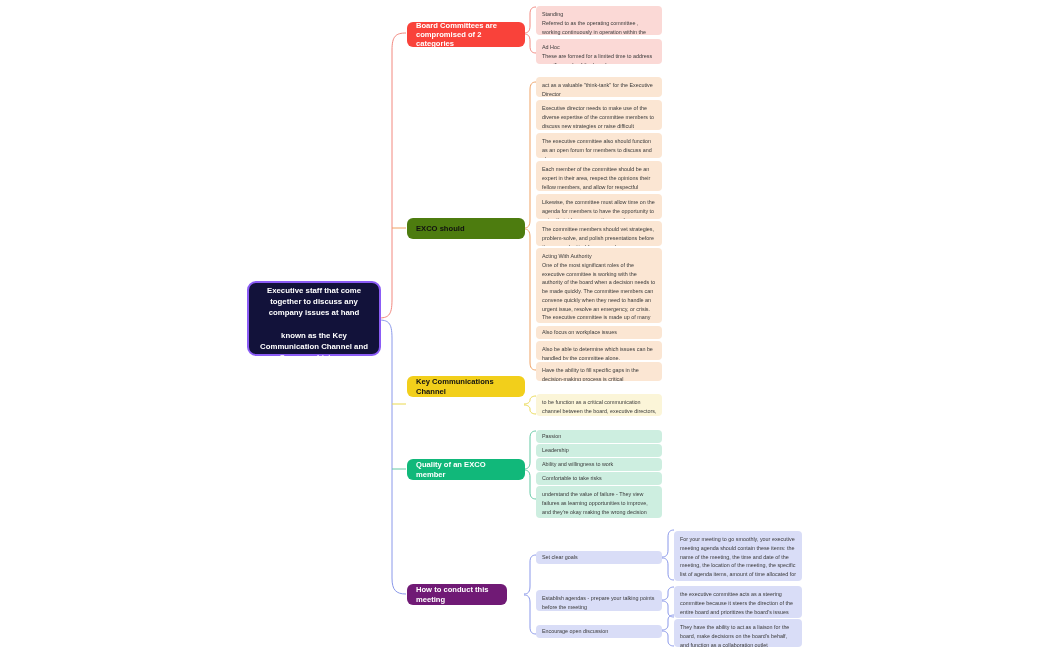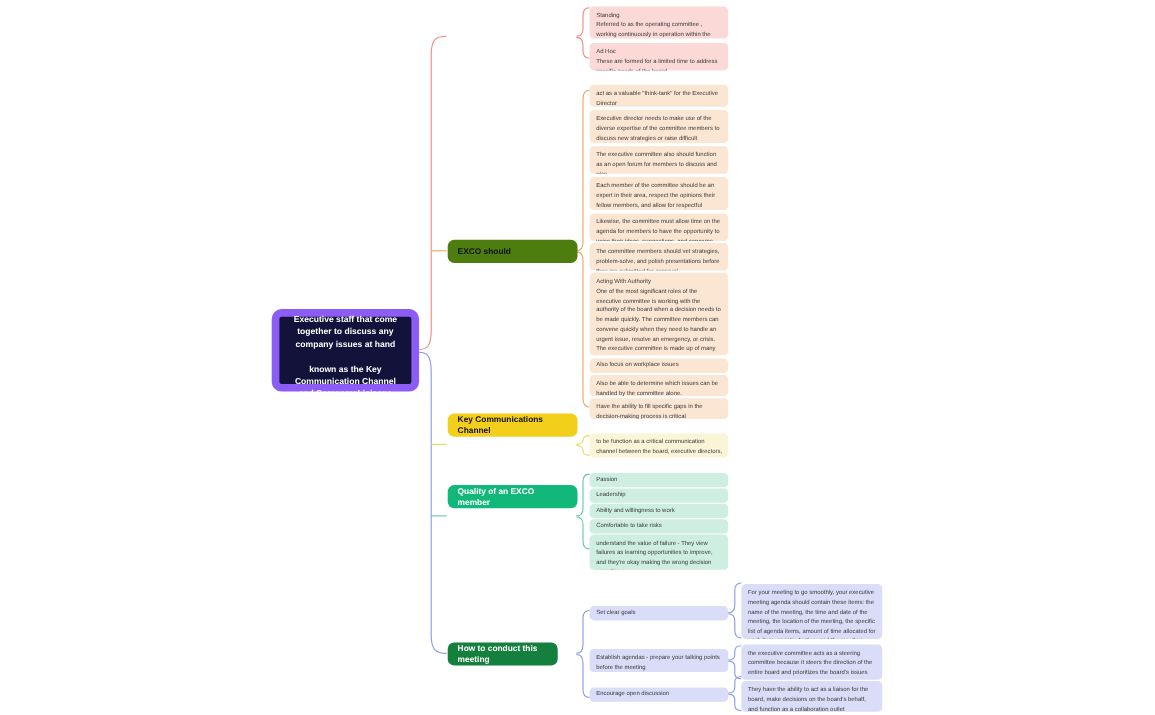--- a/index.html
+++ b/index.html
@@ -9,21 +9,21 @@
     -webkit-font-smoothing:antialiased;
   }
   #canvas{position:absolute;inset:0;width:1050px;height:650px;}
   svg.links{position:absolute;left:0;top:0;width:1050px;height:650px;pointer-events:none;}
 
   .node{position:absolute;box-sizing:border-box;}
 
   
   .root{
     background:#12123a;color:#ffffff;border-radius:9px;
-    border:7px solid #8b5cf6;
+    border:2px solid #8b5cf6;
     display:flex;align-items:center;justify-content:center;
     text-align:center;font-weight:bold;font-size:7.8px;line-height:1.45;
     padding:7px 10px;white-space:pre-line;
   }
 
   
   .branch{
     border-radius:6px;display:flex;align-items:center;
     font-weight:bold;font-size:7.6px;line-height:1.2;
     padding:0 9px;color:#111111;
@@ -80,20 +80,21 @@
 
     <path d="M662 630 C 666 630, 668 628, 668 625 L668 620 C668 617, 670 615, 674 615" fill="none" stroke="#8a98ea" stroke-width="1"></path>
     <path d="M662 631 C 666 631, 668 633, 668 636 L668 641 C668 644, 670 646, 674 646" fill="none" stroke="#8a98ea" stroke-width="1"></path>
   </svg>
 
   <div class="node root" style="left:247px;top:281px;width:134px;height:75px;">EXCO
 Executive staff that come together to discuss any company issues at hand
 
 known as the Key Communication Channel and Company Liaisons</div>
 
+  <div class="node branch center white" style="left:407px;top:22px;width:118px;height:25px;background:#f9423a;">Board Committees are compromised of 2 categories</div>
 
   <div class="node leaf" style="left:536px;top:6px;width:126px;height:29px;background:#fbd9d6;">
     <span class="hd">Standing</span>
     <span class="bd">Referred to as the operating committee , working continuously in operation within the business</span>
   </div>
 
   <div class="node leaf" style="left:536px;top:39px;width:126px;height:25px;background:#fbd9d6;">
     <span class="hd">Ad Hoc</span>
     <span class="bd">These are formed for a limited time to address specific needs of the board</span>
   </div>
@@ -131,39 +132,39 @@
   <div class="node leaf" style="left:536px;top:362px;width:126px;height:19px;background:#fbe6d3;">
     <span class="bd">Have the ability to fill specific gaps in the decision-making process is critical</span>
   </div>
 
   <div class="node branch center" style="left:407px;top:376px;width:118px;height:21px;background:#f2cf1b;">Key Communications Channel</div>
 
   <div class="node leaf" style="left:536px;top:394px;width:126px;height:22px;background:#fbf5d8;">
     <span class="bd">to be function as a critical communication channel between the board, executive directors, and other members of an organization</span>
   </div>
 
-  <div class="node branch center white" style="left:407px;top:441px;width:118px;height:21px;background:#11b87a;">Quality of an EXCO member</div>
+  <div class="node branch center white" style="left:407px;top:459px;width:118px;height:21px;background:#11b87a;">Quality of an EXCO member</div>
 
   <div class="node leaf mid" style="left:536px;top:430px;width:126px;height:13px;background:#cdeee0;">
     <span class="bd">Passion</span>
   </div>
   <div class="node leaf mid" style="left:536px;top:444px;width:126px;height:13px;background:#cdeee0;">
     <span class="bd">Leadership</span>
   </div>
   <div class="node leaf mid" style="left:536px;top:458px;width:126px;height:13px;background:#cdeee0;">
     <span class="bd">Ability and willingness to work</span>
   </div>
   <div class="node leaf mid" style="left:536px;top:472px;width:126px;height:13px;background:#cdeee0;">
     <span class="bd">Comfortable to take risks</span>
   </div>
   <div class="node leaf" style="left:536px;top:486px;width:126px;height:32px;background:#cdeee0;">
     <span class="bd">understand the value of failure  - They view failures as learning opportunities to improve, and they're okay making the wrong decision sometimes</span>
   </div>
 
-  <div class="node branch center white" style="left:407px;top:584px;width:100px;height:21px;background:#15803d;">How to conduct this meeting</div>
+  <div class="node branch center white" style="left:407px;top:584px;width:100px;height:21px;background:#701a75;">How to conduct this meeting</div>
 
   <div class="node leaf mid" style="left:536px;top:551px;width:126px;height:13px;background:#d9ddf7;">
     <span class="bd">Set clear goals</span>
   </div>
   <div class="node leaf" style="left:536px;top:590px;width:126px;height:21px;background:#d9ddf7;">
     <span class="bd">Establish agendas - prepare your talking points before the meeting</span>
   </div>
   <div class="node leaf mid" style="left:536px;top:625px;width:126px;height:13px;background:#d9ddf7;">
     <span class="bd">Encourage open discussion</span>
   </div>

